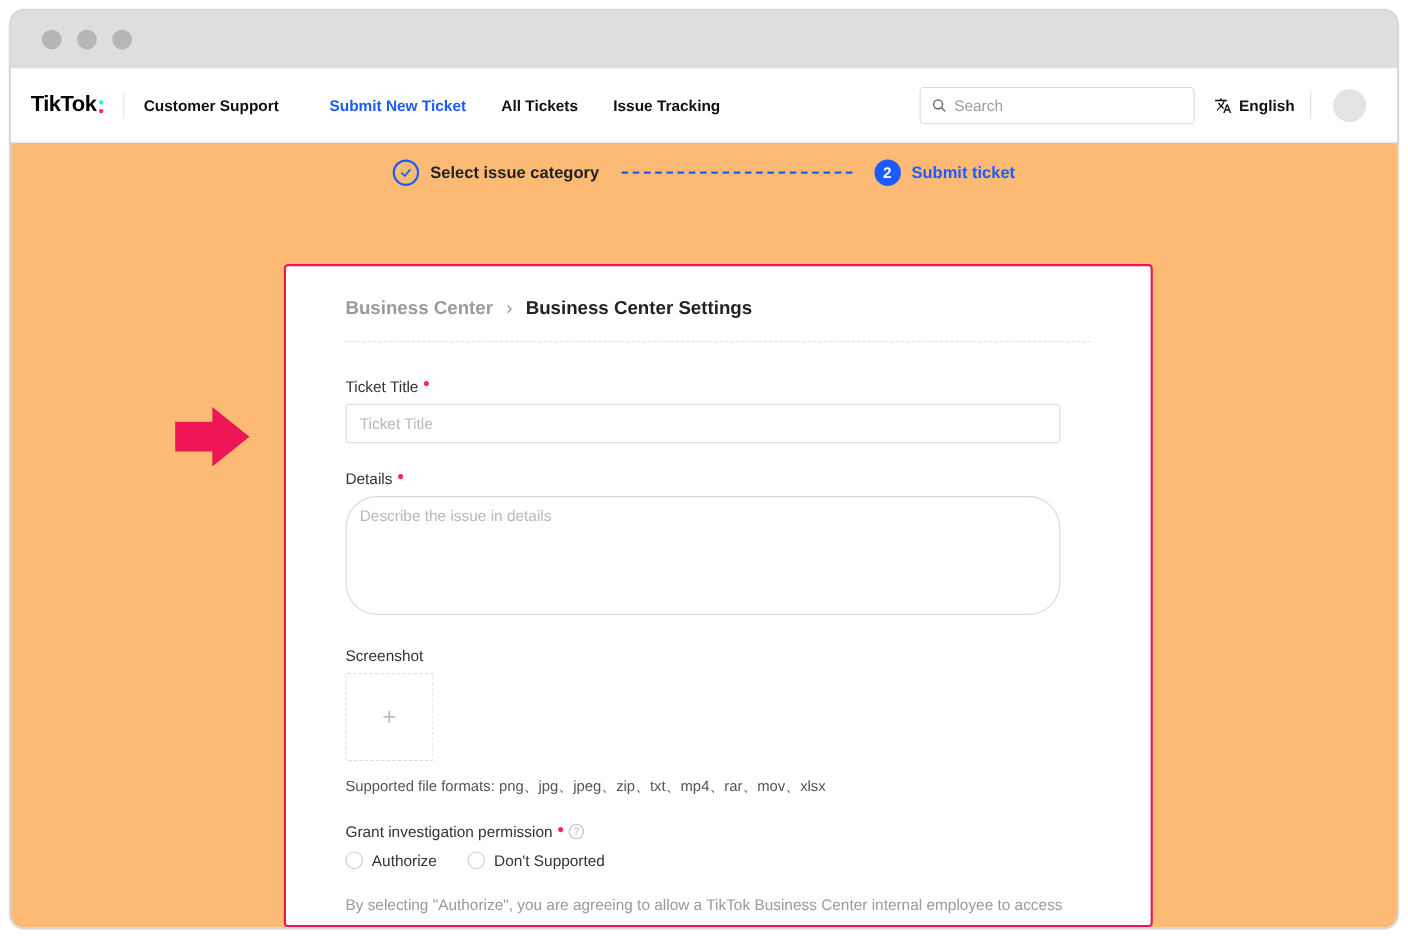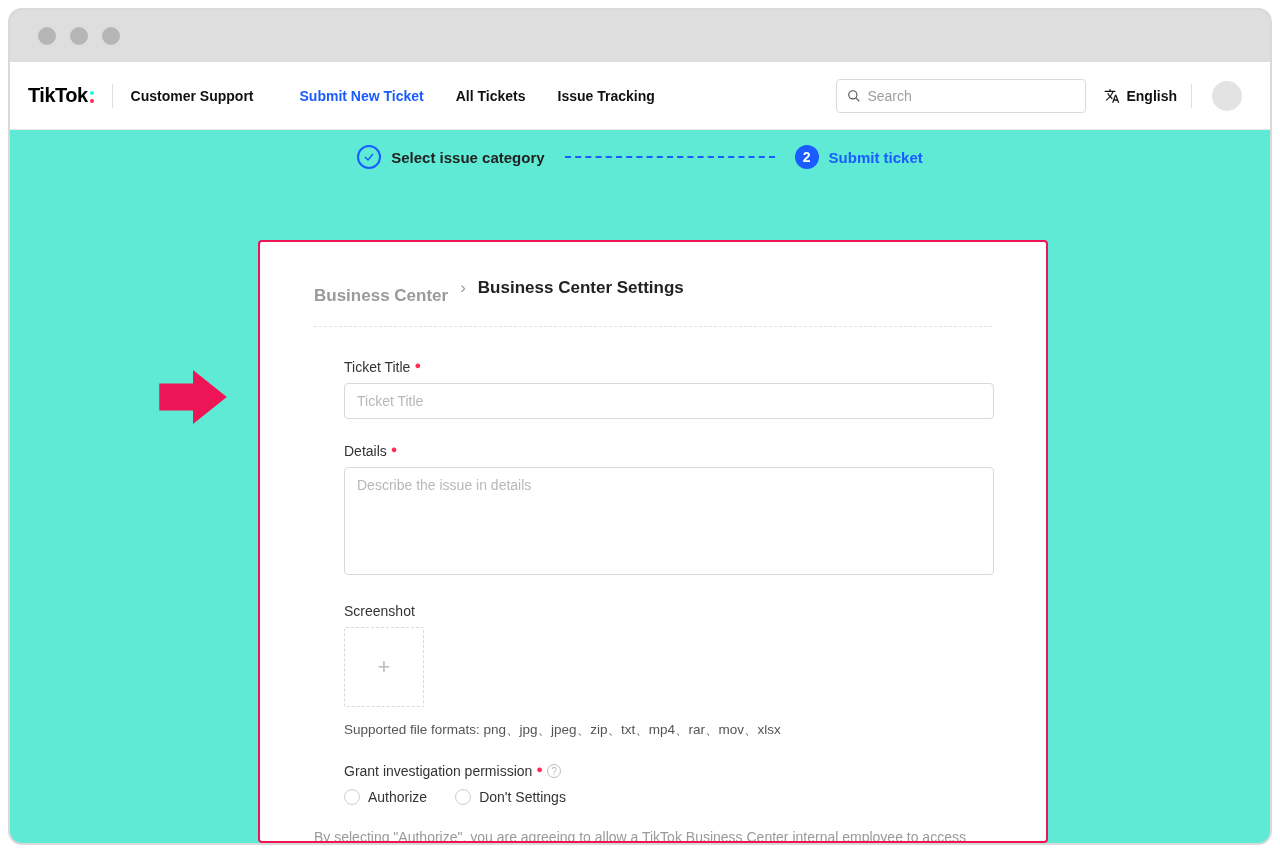--- a/index.html
+++ b/index.html
@@ -23,21 +23,21 @@
   .titlebar {
     height: 52px;
     background: #dedede;
     display: flex;
     align-items: center;
     padding-left: 28px;
     gap: 14px;
   }
   .dot { width: 18px; height: 18px; border-radius: 50%; background: #b6b6b6; }
   .viewport {
-    background: #5eead4;
+    background: #fdba74;
     position: absolute;
     top: 52px; left: 0; right: 0; bottom: 0;
   }
   .topnav {
     background: #fff;
     height: 68px;
     border-bottom: 1px solid #e8e8e8;
     display: flex;
     align-items: center;
     padding: 0 28px 0 18px;
@@ -107,37 +107,37 @@
     left:248px; top:178px;
     width:790px;
     bottom:0;
     background:#fff;
     border:2px solid #ee1556;
     border-radius:4px;
     padding:28px 54px 0 54px;
     overflow:hidden;
   }
   .crumb { display:flex; align-items:center; gap:12px; font-size:17px; }
-  .crumb .c1{ color:#9a9a9a; font-weight:600;margin-top:16px; }
+  .crumb .c1{ color:#9a9a9a; font-weight:600; }
   .crumb .chev{ color:#9a9a9a; }
   .crumb .c2{ color:#222; font-weight:800; }
   .dashline{ border:none;border-top:1px dashed #e3e3e3; margin:20px 0 32px 0;}
 
   .field-label{ font-size:14px; color:#333; margin-bottom:8px; display:flex; align-items:center; gap:4px;}
   .req{ color:#fe2c55; font-size:11px; position:relative; top:-2px;}
   .help-ic{width:14px;height:14px;border:1px solid #bdbdbd;border-radius:50%;display:inline-flex;align-items:center;justify-content:center;color:#bdbdbd;font-size:10px;}
 
   input.text, textarea.text{
     width:650px; border:1px solid #d9d9d9; border-radius:4px;
     font-size:14px; padding:9px 12px; outline:none; font-family:inherit;
     color:#333; resize:none;
   }
   input.text::placeholder, textarea.text::placeholder{ color:#b8b8b8; }
-  textarea.text{ height:108px; }
-  .block{ margin-bottom:24px;margin-left:30px; }
+  textarea.text{ height:108px;border-radius:29px; }
+  .block{ margin-bottom:24px; }
 
   .upload-box{
     width:80px;height:80px;border:1px dashed #d9d9d9;border-radius:2px;
     display:flex;align-items:center;justify-content:center;cursor:pointer;
     margin-bottom:14px;
   }
   .upload-box span{ font-size:22px; color:#bdbdbd; font-weight:300;}
   .hint{ font-size:13.5px; color:#555; }
 
   .radios{ display:flex; gap:28px; margin-top:10px;}
@@ -258,21 +258,21 @@
           <span class="req">●</span>
           <span class="help-ic">?</span>
         </div>
         <div class="radios">
           <label class="radio">
             <span class="bullet"></span>
             <span>Authorize</span>
           </label>
           <label class="radio">
             <span class="bullet"></span>
-            <span>Don't Settings</span>
+            <span>Don't Supported</span>
           </label>
         </div>
       </div>
 
       <div class="disclaimer">By selecting "Authorize", you are agreeing to allow a TikTok Business Center internal employee to access</div>
 
     </div>
 
   </div>
 </div>

